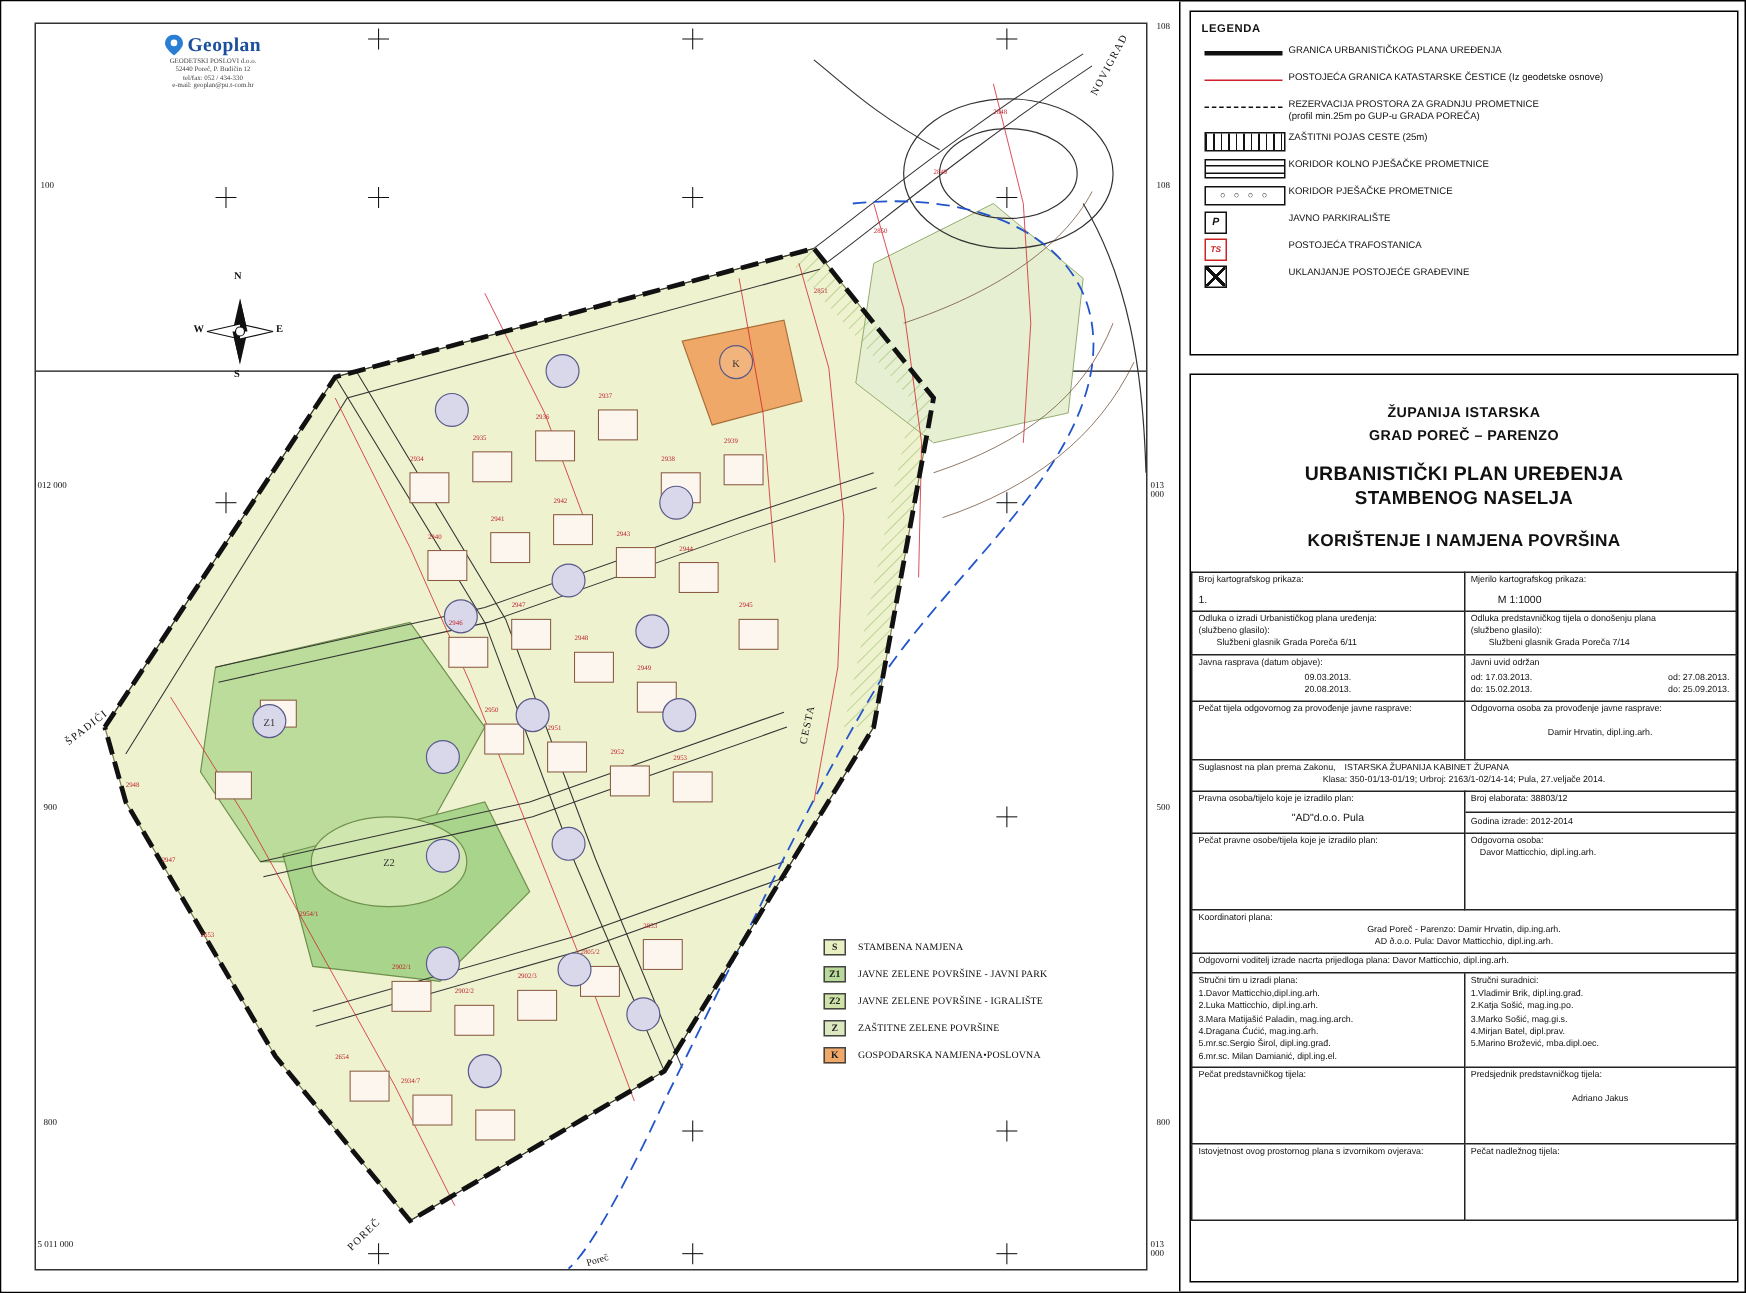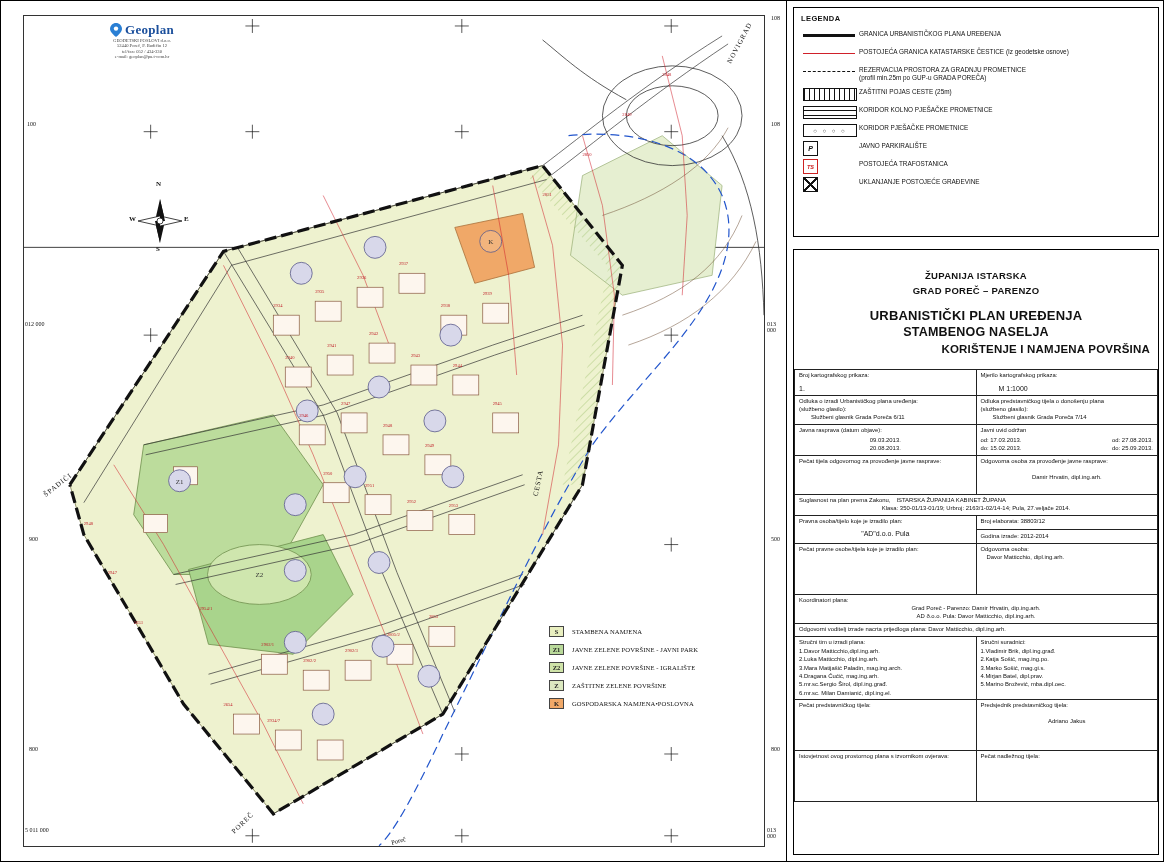--- a/index.html
+++ b/index.html
@@ -83,21 +83,21 @@
     position:absolute;left:5px;top:248px;width:366px;height:606px;
     border:1px solid #000;box-sizing:border-box;background:#fff;
     display:flex;flex-direction:column;
   }
   .tb-head{padding:10px 8px 4px;text-align:center;}
   .tb-head .l1{font-size:9.5px;font-weight:bold;letter-spacing:.3px;margin-top:10px;}
   .tb-head .l2{font-size:9.5px;font-weight:bold;letter-spacing:.3px;margin-top:4px;}
   .tb-head .l3{font-size:13px;font-weight:bold;margin-top:12px;letter-spacing:.2px;}
   .tb-head .l4{font-size:12.5px;font-weight:bold;margin-top:2px;letter-spacing:.2px;}
   .tb-head .l5{font-size:19px;font-weight:bold;margin-top:10px;letter-spacing:.5px;}
-  .tb-head .l6{font-size:11.5px;font-weight:bold;margin-top:4px;letter-spacing:.2px;text-align:right;}
+  .tb-head .l6{font-size:11.5px;font-weight:bold;margin-top:16px;letter-spacing:.2px;}
 
   table.meta{
     width:100%;border-collapse:collapse;margin-top:10px;
     table-layout:fixed;
   }
   table.meta td{
     border:0.7px solid #222;vertical-align:top;
     font-size:5.9px;line-height:1.35;padding:2px 4px;
   }
   .ind{padding-left:12px;}

